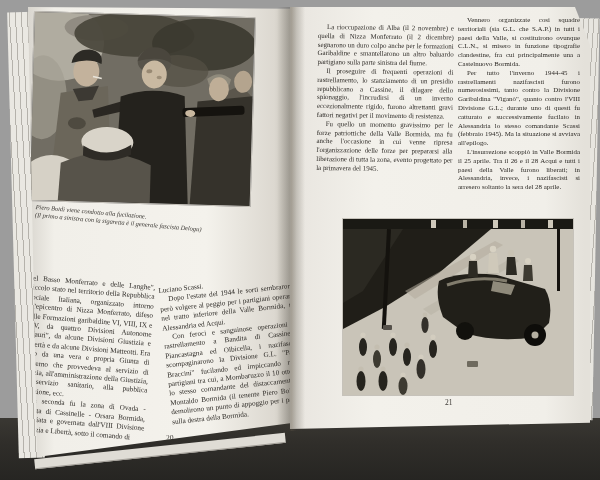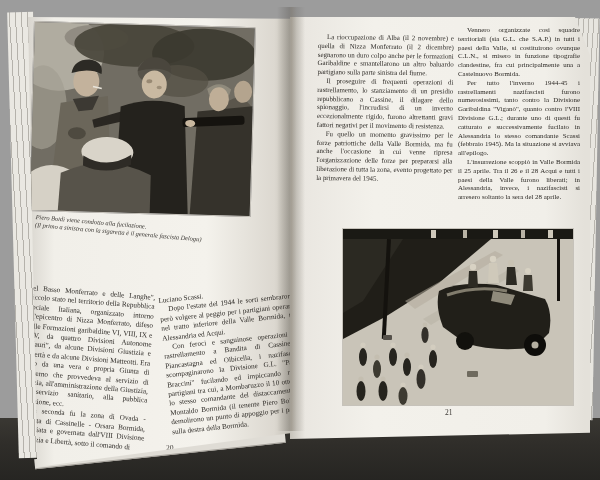--- a/index.html
+++ b/index.html
@@ -7,21 +7,21 @@
          font-family:"Liberation Serif", serif;}
   .table{position:absolute;left:0;top:418px;width:600px;height:62px;
          background:linear-gradient(180deg,#3a3833 0%,#302e2a 40%,#262522 100%);}
   .sheets{position:absolute;}
   .sheets-left{left:13px;top:12px;width:26px;height:446px;transform:rotate(-1.5deg);
       background:repeating-linear-gradient(88deg,#eae8e2 0 5px,#b5b2ab 5px 6px);}
   .sheets-right{left:556px;top:18px;width:40px;height:402px;transform:rotate(1deg);
       background:repeating-linear-gradient(93deg,#e7e5df 0 4px,#b8b5ae 4px 5px);}
   .sheet-bottom{position:absolute;left:34px;top:446px;width:252px;height:9px;transform:rotate(-6deg);
       background:#dfdcd5;border-bottom:1px solid #a39f98;}
-  .page{position:absolute;top:17px;}
+  .page{position:absolute;top:7px;}
   .page-left{left:28px;width:262px;height:450px;
       background:linear-gradient(90deg,#d9d6cf 0%,#f1efe9 10%,#f4f2ec 68%,#dcd8d0 94%,#c2beb5 100%);
       clip-path:polygon(0% 0%,100% 0.4%,100% 92.5%,3.5% 100%);}
   .page-right{left:290px;width:300px;height:422px;
       background:linear-gradient(90deg,#c6c2b9 0%,#eae7e1 5%,#f3f1eb 28%,#f1efe9 85%,#e4e1da 98%);
       clip-path:polygon(0% 0%,95% 0%,100% 9%,100% 98.5%,0% 100%);}
   .spine{position:absolute;left:277px;top:7px;width:28px;height:424px;pointer-events:none;
       background:linear-gradient(90deg,rgba(60,55,48,0) 0%,rgba(60,55,48,0.26) 44%,rgba(95,86,72,0.34) 52%,rgba(60,55,48,0.12) 70%,rgba(0,0,0,0) 100%);}
   .photo{position:absolute;overflow:hidden;border:1px solid #c6c2ba;background:#777;}
   .photo-left{left:6px;top:4px;width:220px;height:188px;transform:rotate(1.6deg);transform-origin:left top;}

